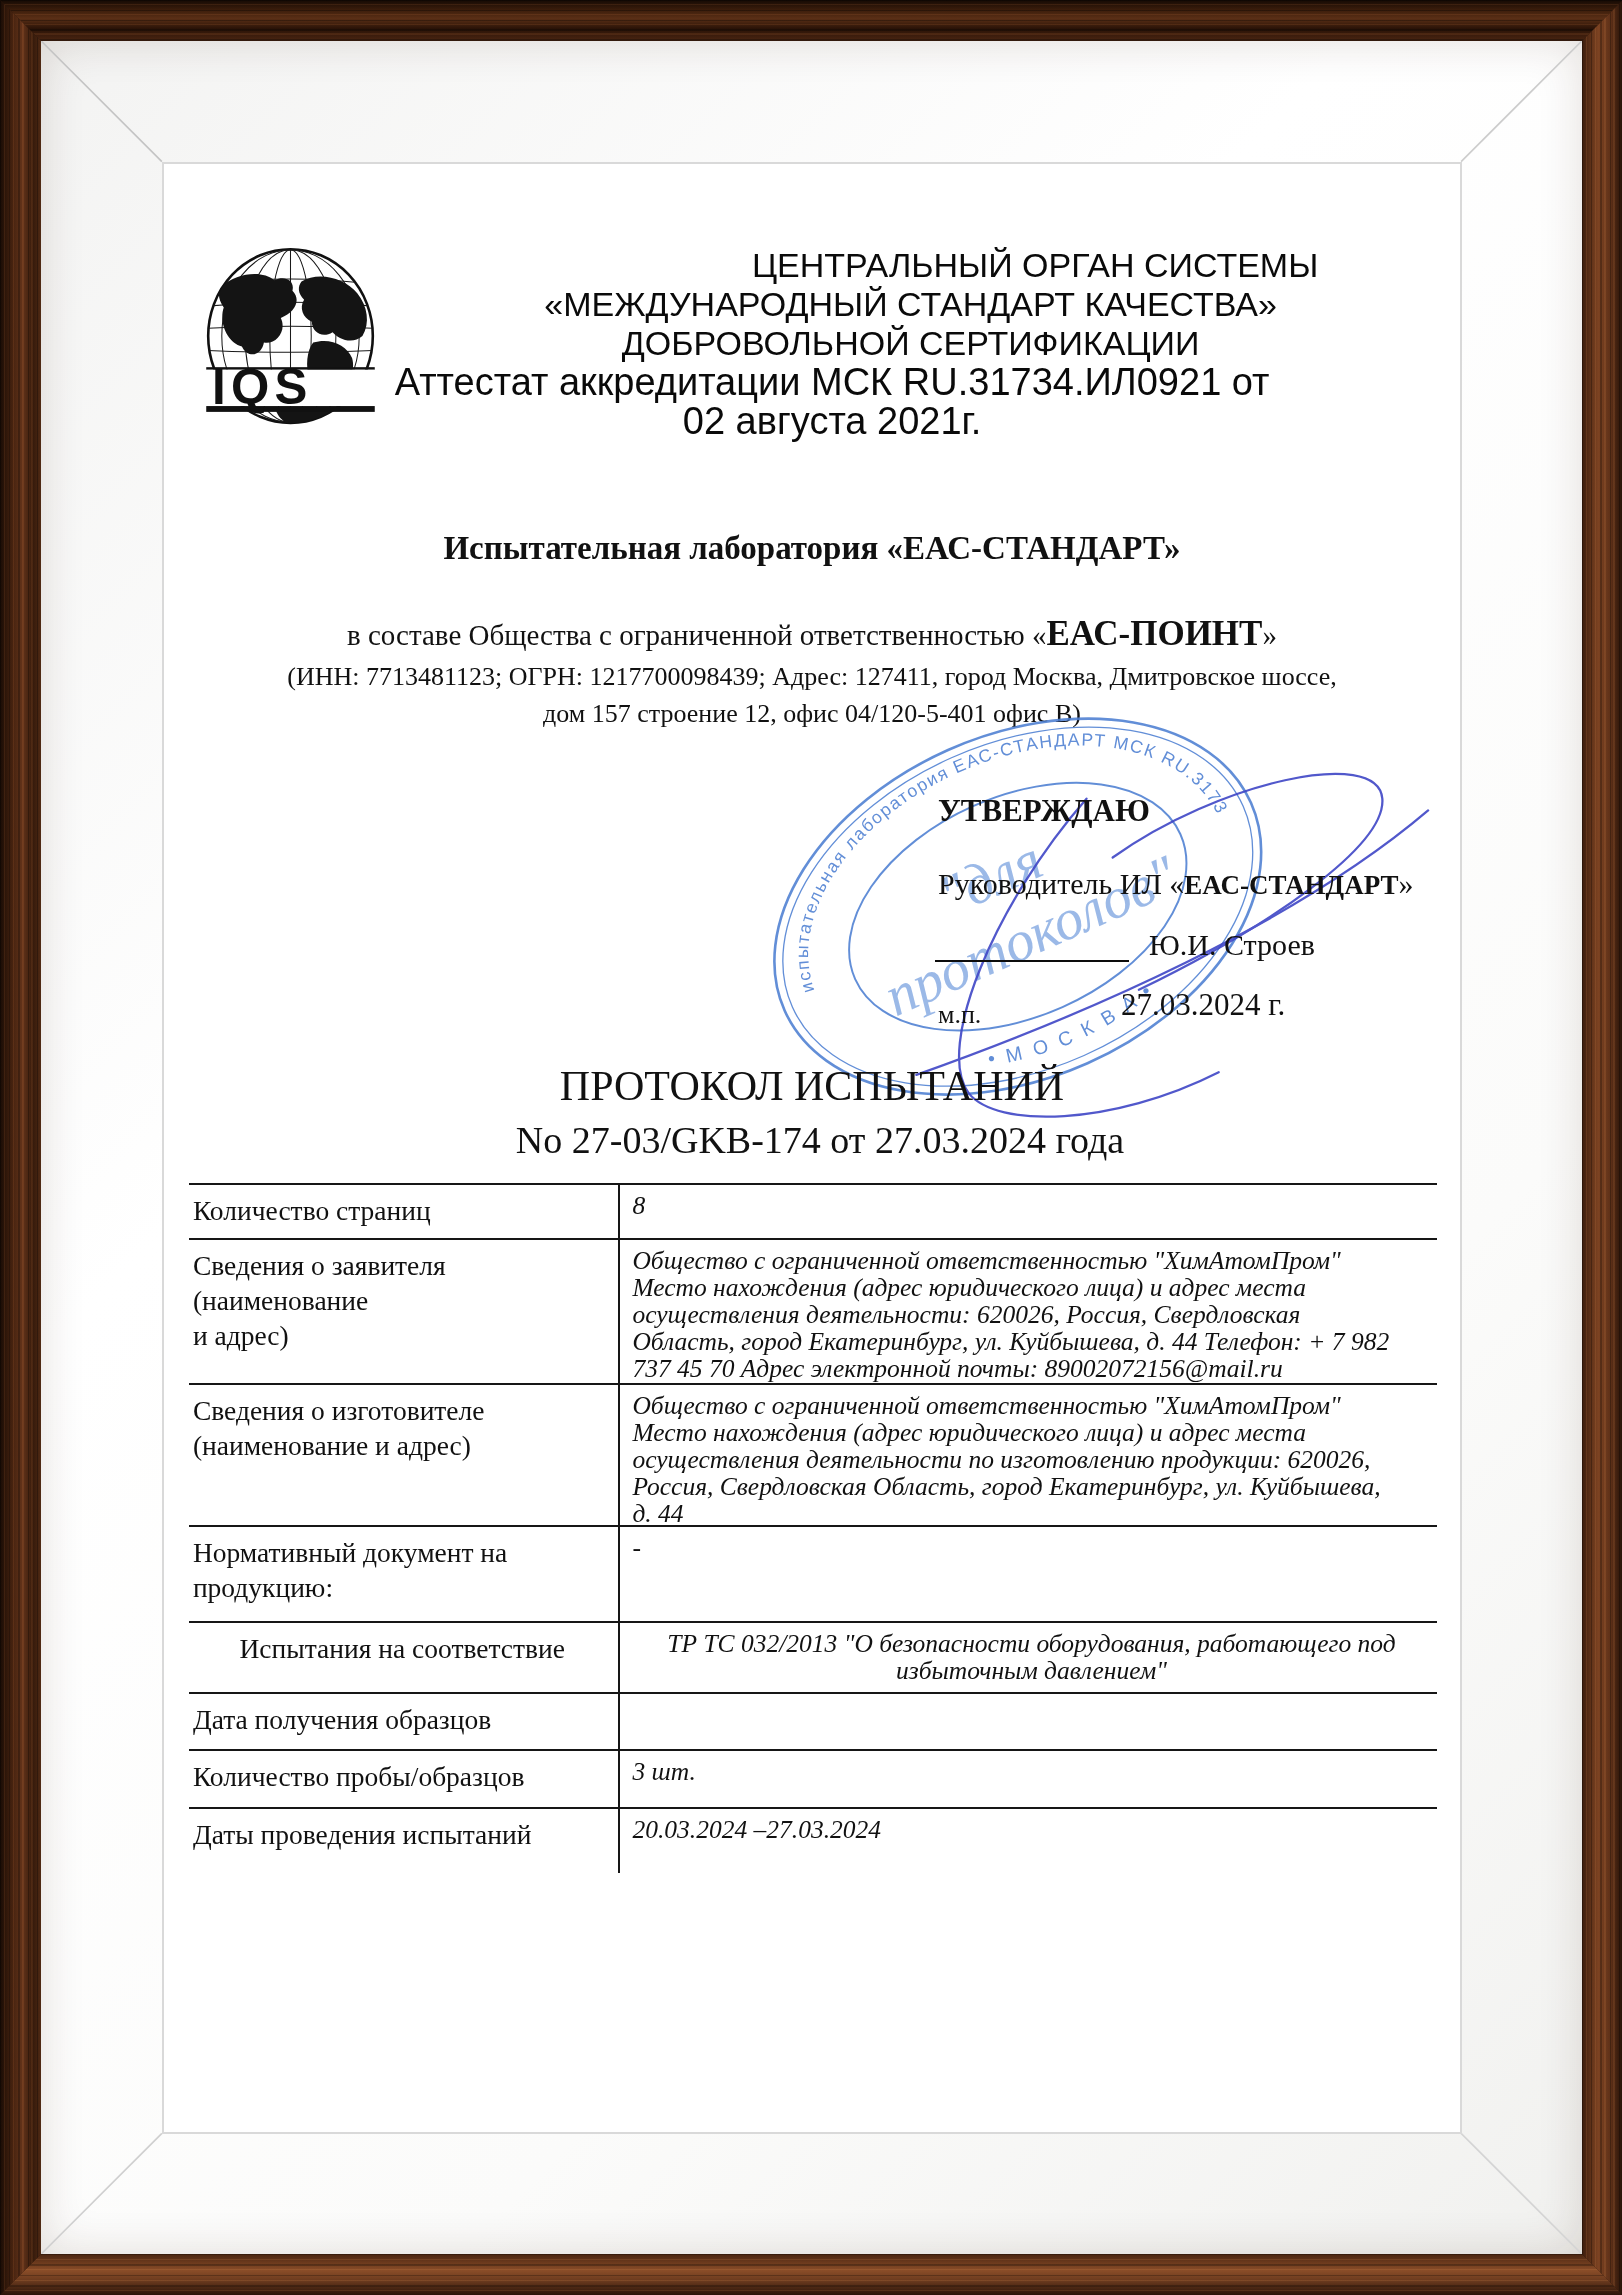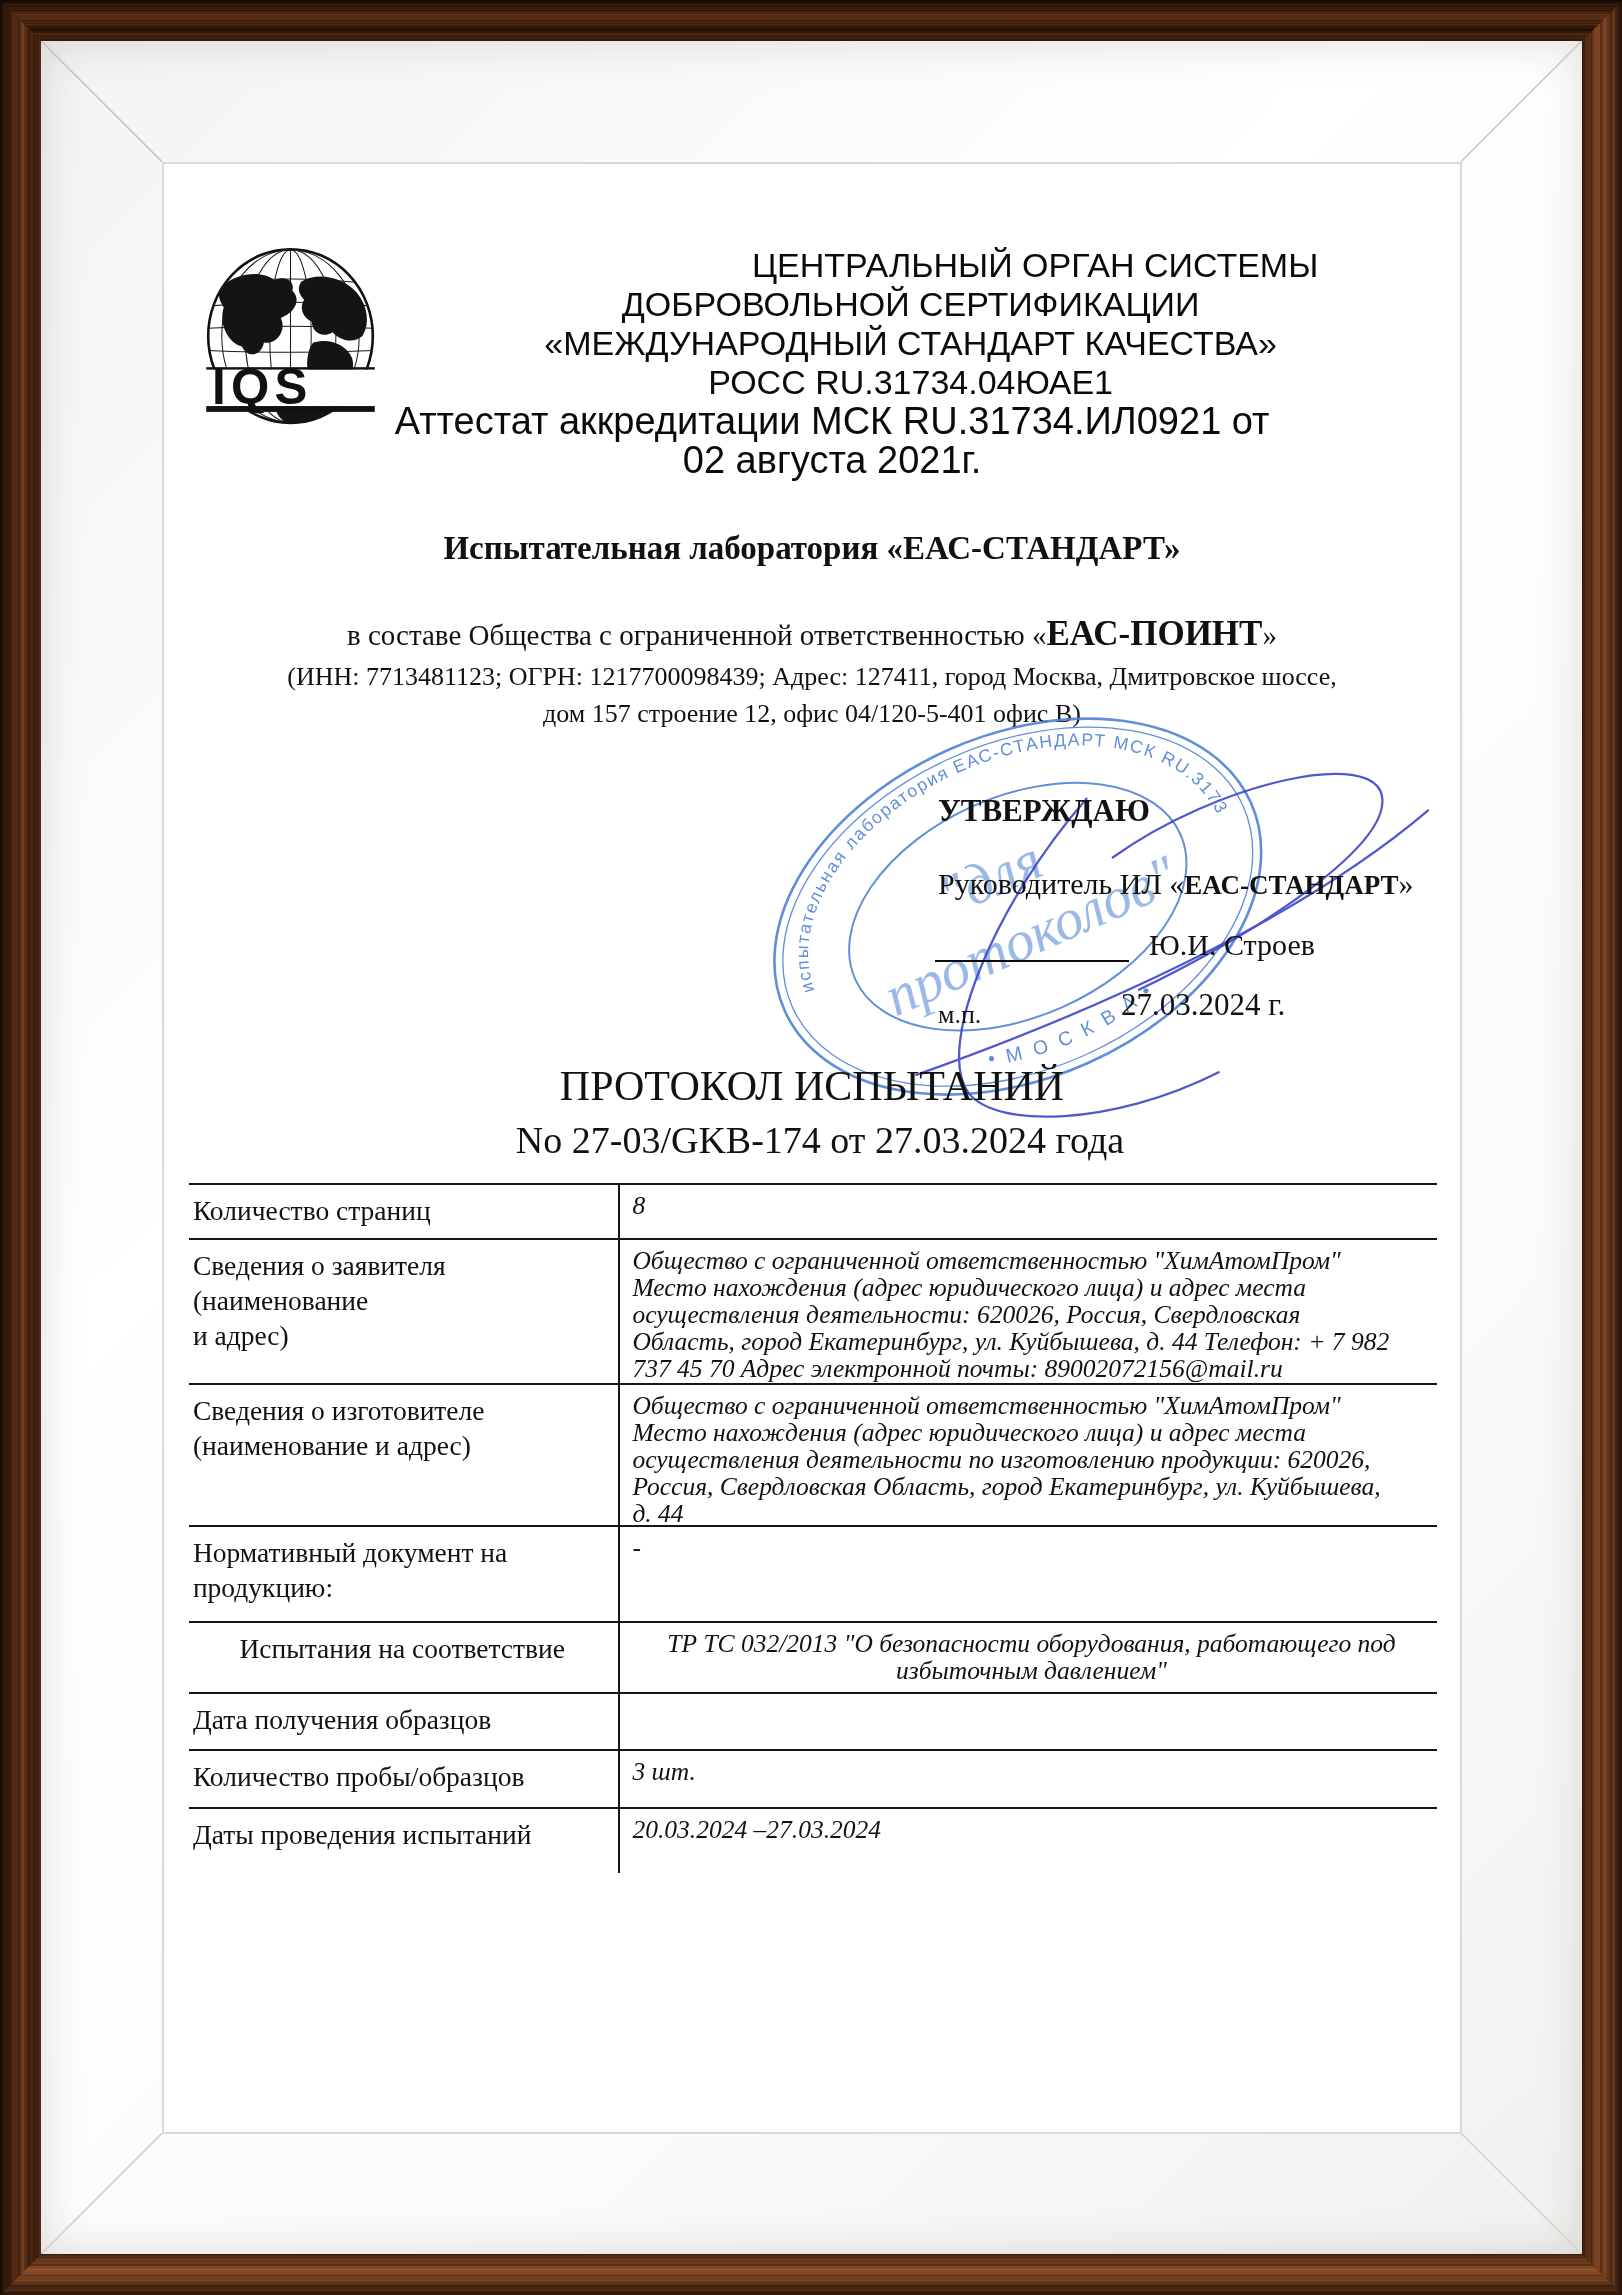--- a/index.html
+++ b/index.html
@@ -123,23 +123,22 @@
             <path d="M 112,250 L 196,250 C 188,272 162,284 140,280 C 126,272 114,262 112,250 Z"></path>
           </g>
           <rect x="5" y="186" width="260" height="4" fill="#111"></rect>
           <rect x="5" y="190" width="260" height="56" fill="#ffffff"></rect>
           <rect x="5" y="246" width="260" height="9" fill="#111"></rect>
           <text x="14" y="243" font-family="Liberation Sans, sans-serif" font-size="76" font-weight="bold" letter-spacing="8" fill="#111">IQS</text>
         </svg>
       </div>
       <div class="header-text">
         <div class="org-line-1">ЦЕНТРАЛЬНЫЙ ОРГАН СИСТЕМЫ</div>
+        <div>«МЕЖДУНАРОДНЫЙ СТАНДАРТ КАЧЕСТВА»</div>
         <div>ДОБРОВОЛЬНОЙ СЕРТИФИКАЦИИ</div>
-        <div>«МЕЖДУНАРОДНЫЙ СТАНДАРТ КАЧЕСТВА»</div>
-        <div>РОСС RU.31734.04ЮАЕ1</div>
         <div class="accred">Аттестат аккредитации МСК RU.31734.ИЛ0921 от 02 августа 2021г.</div>
       </div>
     </div>
 
     <div class="lab-block">
       <div class="lab-title">Испытательная лаборатория «ЕАС-СТАНДАРТ»</div>
       <div class="lab-subtitle"><span>в составе Общества с ограниченной ответственностью «</span><b>ЕАС-ПОИНТ</b><span>»</span></div>
       <div class="lab-details pre">(ИНН: 7713481123; ОГРН: 1217700098439; Адрес: 127411, город Москва, Дмитровское шоссе,
 дом 157 строение 12, офис 04/120-5-401 офис В)</div>
     </div>

